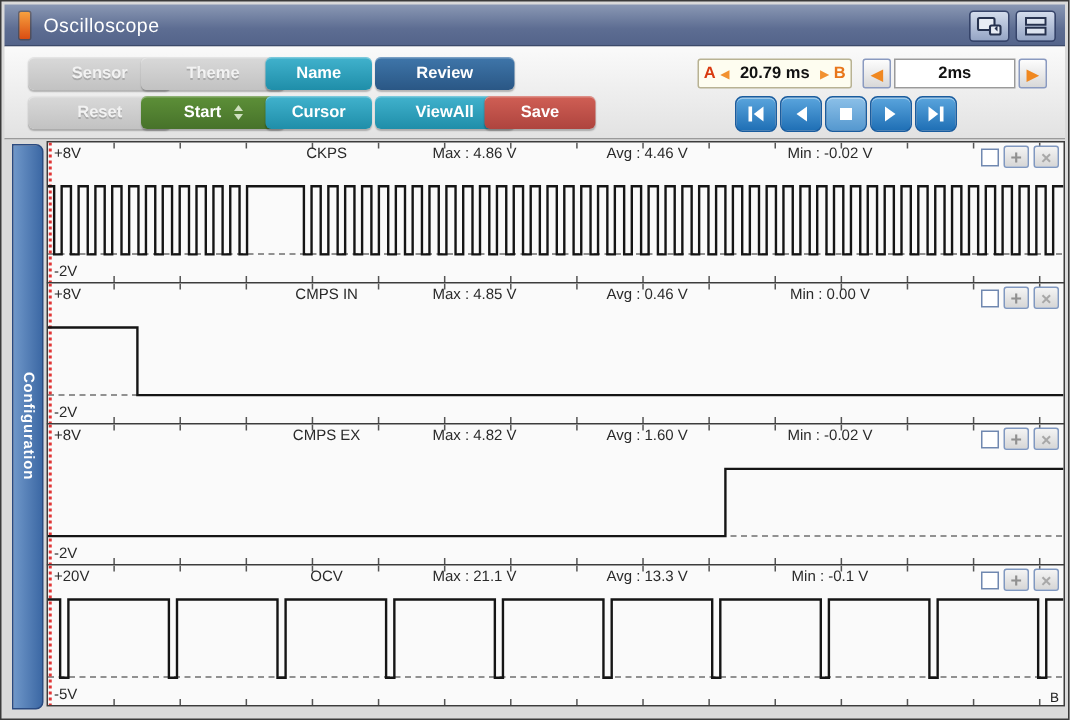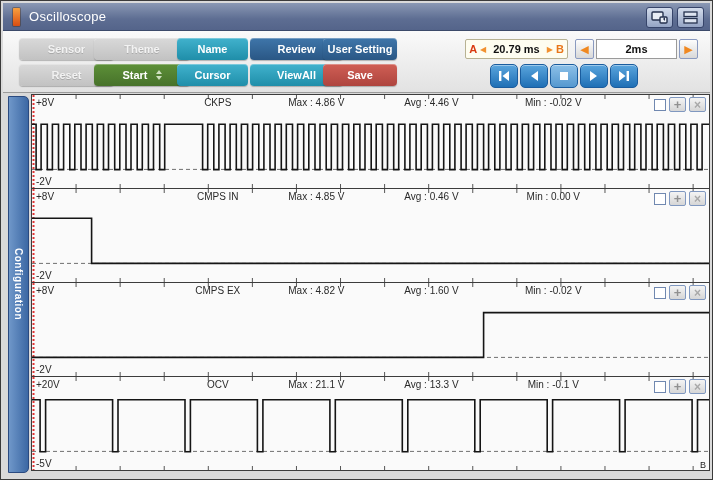--- a/index.html
+++ b/index.html
@@ -103,21 +103,20 @@
         <rect x="1" y="7.5" width="13" height="4.5" fill="#dde4f0" stroke="#26324f" stroke-width="1.3"></rect>
       </svg>
     </div>
   </div>
 
   <div class="toolbar">
     <div class="btn disabled row1 bx1">Sensor</div>
     <div class="btn disabled row1 bx2">Theme</div>
     <div class="btn teal row1 bx3">Name</div>
     <div class="btn blue row1 bx4">Review</div>
-    <div class="btn blue row1 bx5">User Setting</div>
 
     <div class="btn disabled row2 bx1">Reset</div>
     <div class="btn green row2 bx2">
       <span>Start</span>
       <span class="spinner">
           <i class="up"></i>
           <i class="dn"></i>
         </span>
     </div>
     <div class="btn teal row2 bx3">Cursor</div>

